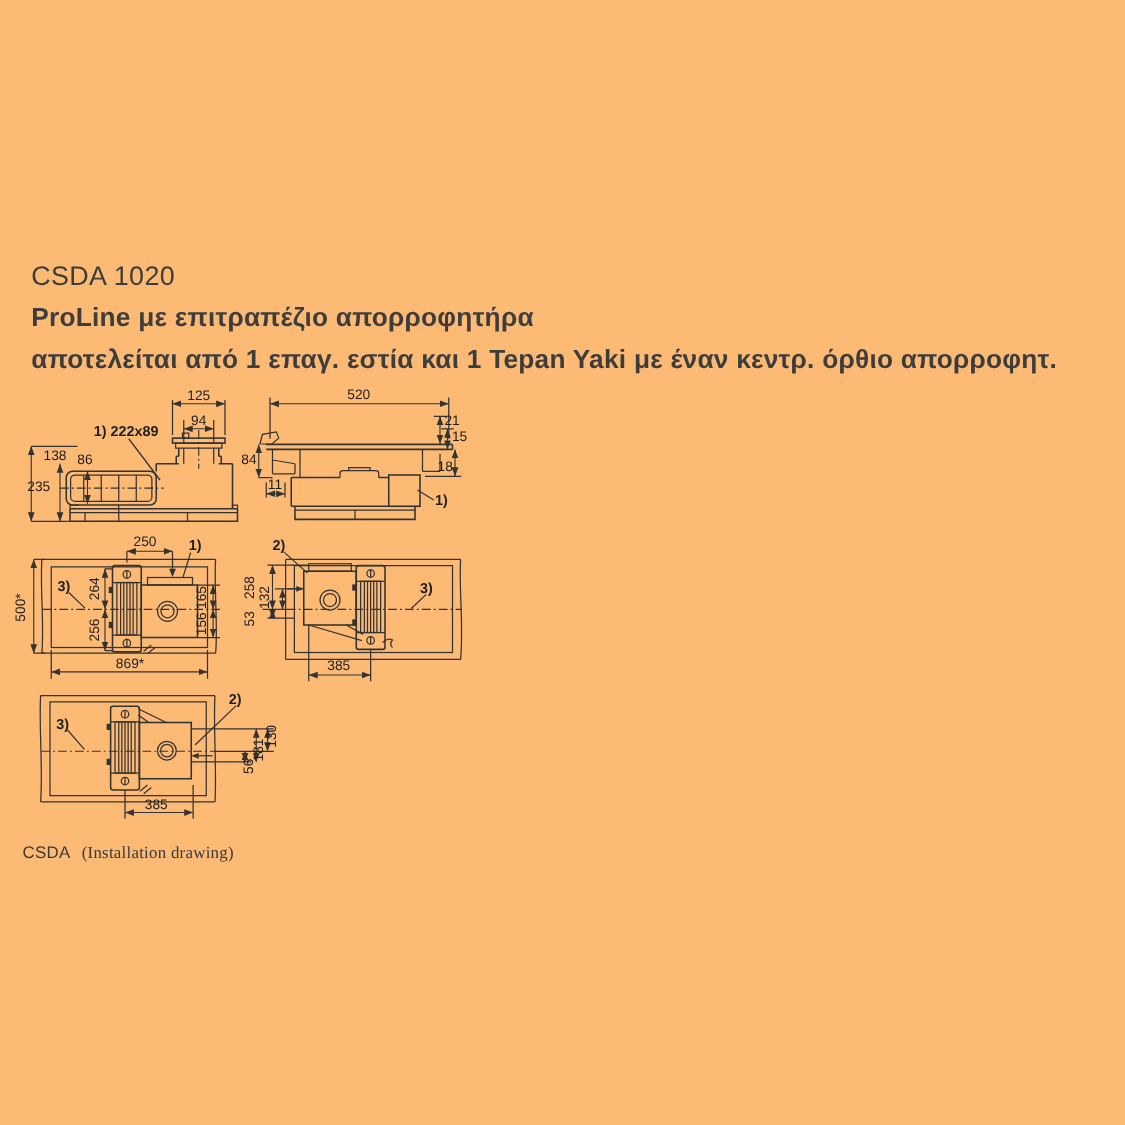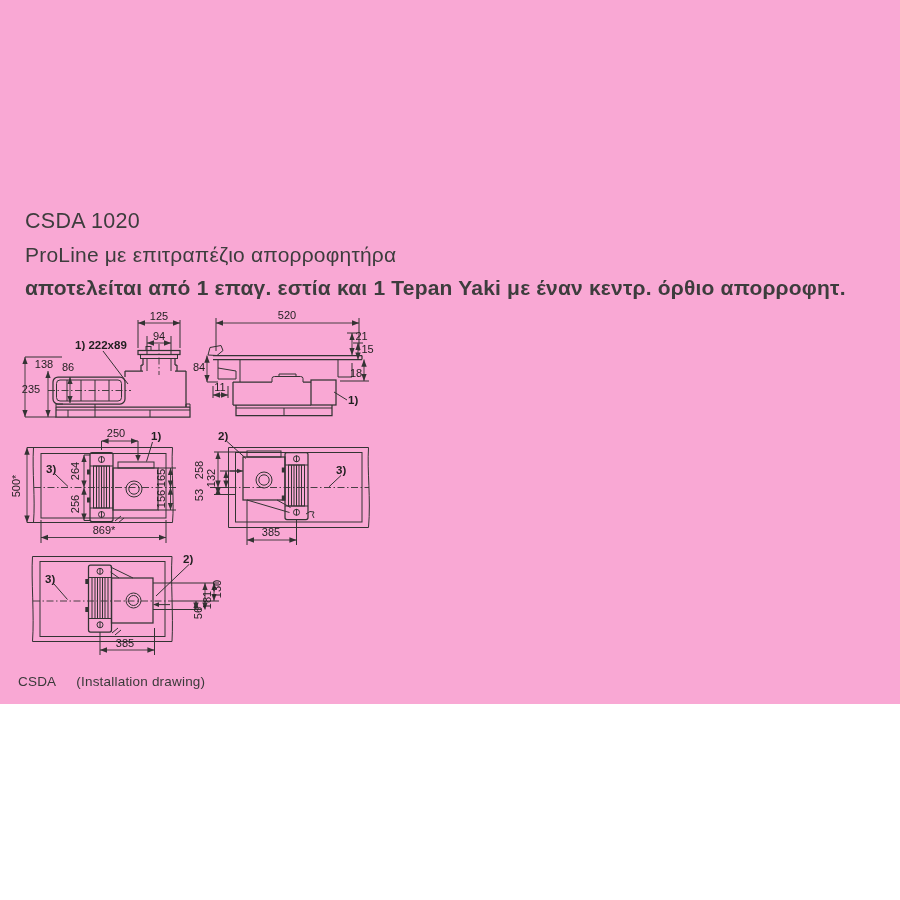--- a/index.html
+++ b/index.html
@@ -1,24 +1,24 @@
 <!DOCTYPE html>
 <html><head>
 <meta charset="utf-8">
 <style>
   html,body{margin:0;padding:0;background:#fff;}
-  .page{position:relative;width:900px;height:704px;background:#f9a8d4;overflow:hidden;
+  .page{position:relative;width:900px;height:900px;background:#fdba74;overflow:hidden;
         font-family:"Liberation Sans",sans-serif;}
   .hdr{position:absolute;left:25px;top:205px;color:#3d3d3d;}
   .hdr .t1{font-size:21.5px;line-height:33px;font-weight:400;letter-spacing:.3px;}
-  .hdr .t2{font-size:21px;line-height:33px;font-weight:400;letter-spacing:.2px;}
+  .hdr .t2{font-size:21px;line-height:33px;font-weight:700;letter-spacing:.2px;}
   .hdr .t3{font-size:21px;line-height:33px;font-weight:700;letter-spacing:.2px;}
   .drawing{position:absolute;left:0;top:295px;}
   .caption{position:absolute;left:18px;top:674px;font-size:13.5px;color:#3a3a3a;letter-spacing:.2px;}
-  .caption .cap-note{margin-left:20px;}
+  .caption .cap-note{margin-left:9px;font-family:Liberation Serif, serif;}
   
   .ln{fill:none;stroke:#333;stroke-width:1;}
   .thk{stroke-width:1.25;}
   .cl{fill:none;stroke:#333;stroke-width:0.9;stroke-dasharray:7 2.5 1.5 2.5;}
   .dim{fill:none;stroke:#333;stroke-width:0.9;marker-start:url(#ah);marker-end:url(#ah);}
   .fil{fill:#333;stroke:none;}
   text.d{font-family:"Liberation Sans",sans-serif;font-size:11px;fill:#1f1f1f;}
   text.d.b{font-weight:bold;font-size:11.5px;}
 </style>
 </head>

